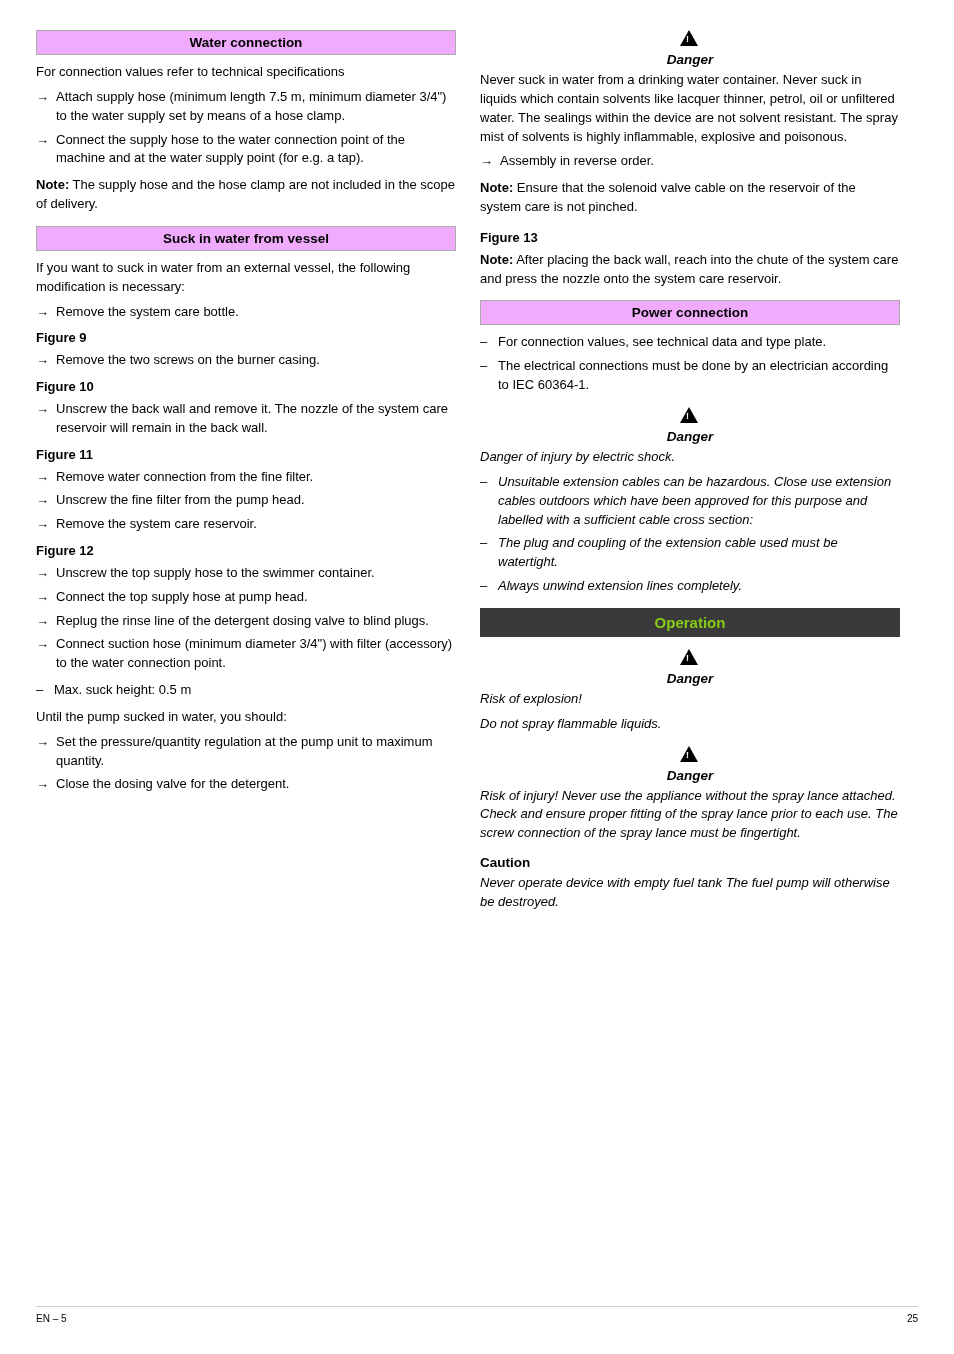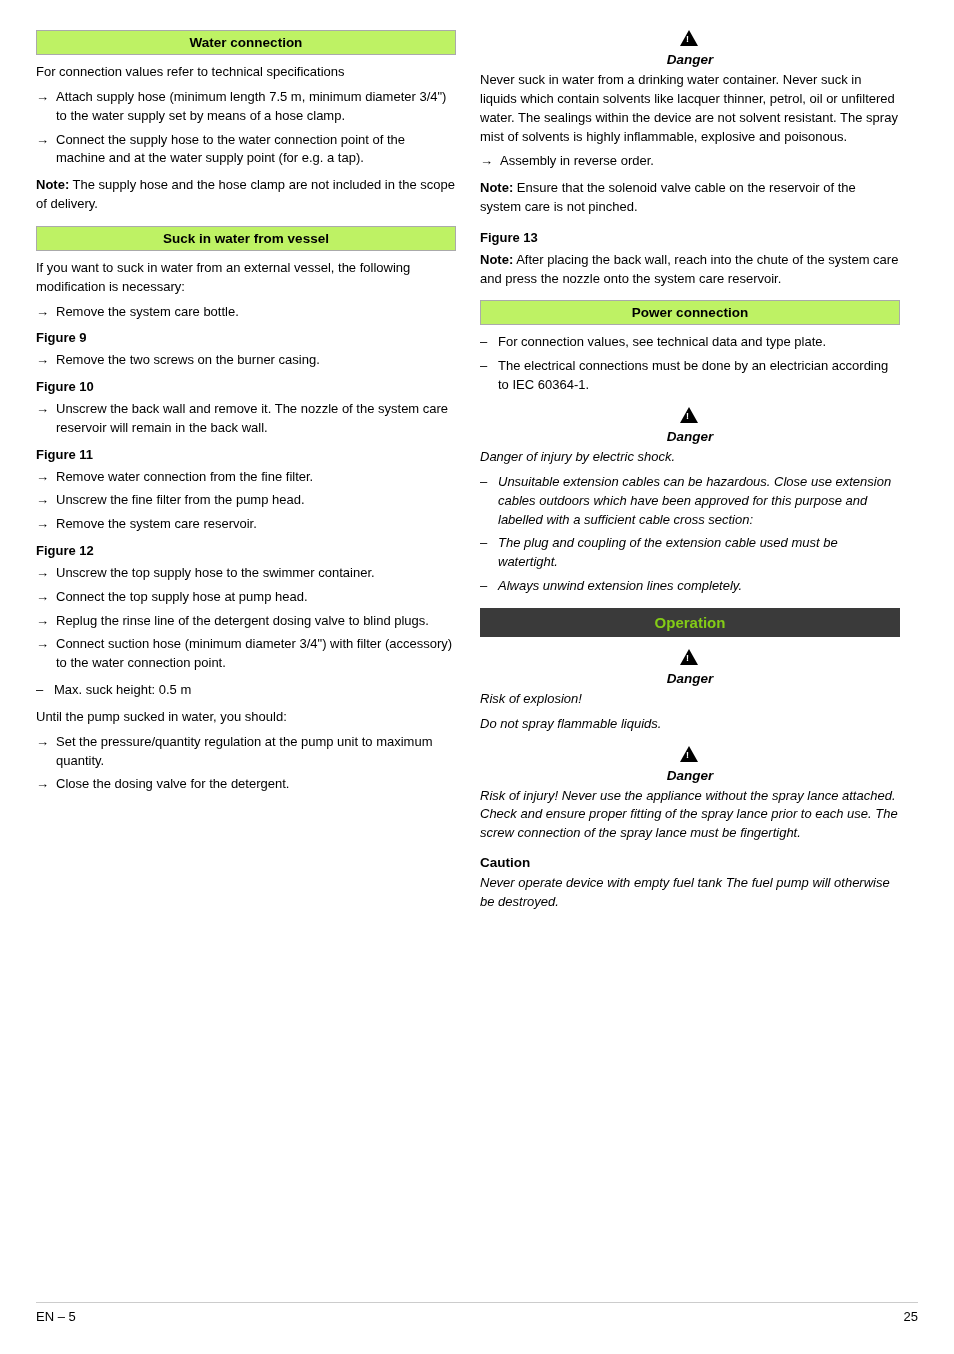--- a/index.html
+++ b/index.html
@@ -26,21 +26,21 @@
     }
     .col-left {
       flex: 1;
       max-width: 420px;
     }
     .col-right {
       flex: 1;
       max-width: 420px;
     }
     .section-header {
-      background: #bef264;
+      background: #f0abfc;
       text-align: center;
       font-weight: bold;
       font-size: 13.5px;
       padding: 4px 8px;
       margin-bottom: 8px;
       border: 1px solid #aaa;
     }
     .section-header-dark {
       background: #3a3a3a;
       color: #84cc16;
@@ -129,21 +129,21 @@
       font-weight: bold;
       margin-bottom: 3px;
     }
     .footer {
       display: flex;
       justify-content: space-between;
       align-items: flex-start;
       margin-top: 20px;
       padding-top: 6px;
       border-top: 1px solid #ccc;
-      font-size: 13px;
+      font-size: 10px;
     }
     .warning-triangle {
       display: inline-block;
       width: 0;
       height: 0;
       border-left: 9px solid transparent;
       border-right: 9px solid transparent;
       border-bottom: 16px solid #000;
       position: relative;
       margin-right: 2px;

